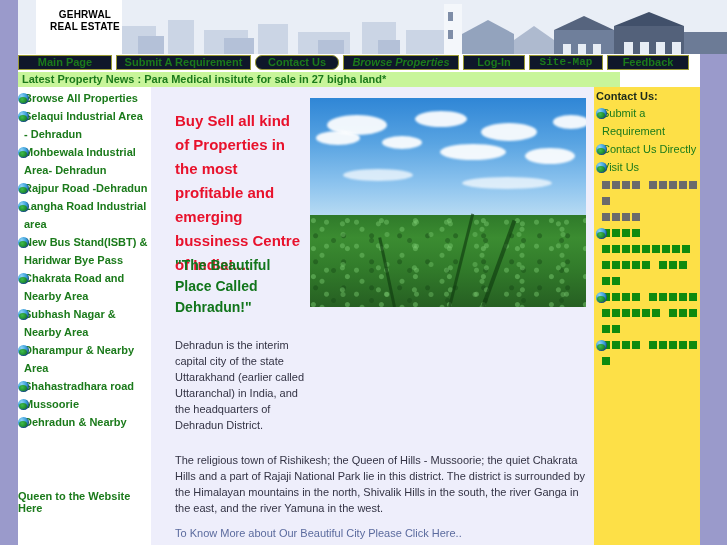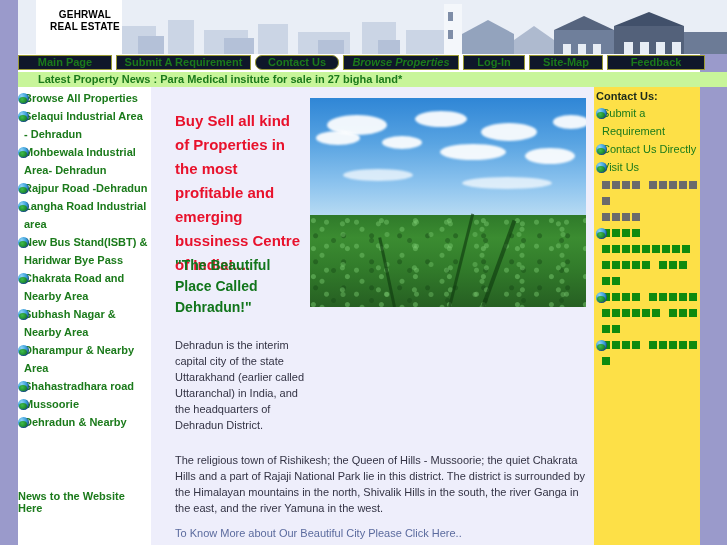--- a/index.html
+++ b/index.html
@@ -82,34 +82,34 @@
     text-align: center;
     padding: 0 7px;
     white-space: nowrap;
     cursor: pointer;
   }
   .nav-btn.w1 { width: 94px; }
   .nav-btn.w2 { width: 135px; }
   .nav-btn.w3 { width: 84px; border-radius: 7px; }
   .nav-btn.w4 { width: 116px; font-style: italic; }
   .nav-btn.w5 { width: 62px; }
-  .nav-btn.w6 { width: 74px; }
-  .nav-btn.w7 { width: 98px; }
+  .nav-btn.w6 { width: 74px; font-family: Liberation Mono, monospace; }
+  .nav-btn.w7 { width: 82px; }
 
   
   #news {
     position: absolute;
     left: 18px; top: 72px;
-    width: 709px; height: 15px;
+    width: 602px; height: 15px;
     background: #c8f59a;
     color: #1b7a1b;
     font-size: 11px;
     font-weight: bold;
     line-height: 15px;
-    padding-left: 20px;
+    padding-left: 4px;
     white-space: nowrap;
     overflow: hidden;
   }
 
   
   #body-area {
     position: absolute;
     left: 18px; top: 87px;
     width: 682px; height: 458px;
     background: #ffffff;
@@ -381,21 +381,21 @@
           <a class="sb-link"><span class="globe"></span><span>Rajpur Road -Dehradun</span></a>
           <a class="sb-link"><span class="globe"></span><span>Langha Road Industrial area</span></a>
           <a class="sb-link"><span class="globe"></span><span>New Bus Stand(ISBT) &amp; Haridwar Bye Pass</span></a>
           <a class="sb-link"><span class="globe"></span><span>Chakrata Road and Nearby Area</span></a>
           <a class="sb-link"><span class="globe"></span><span>Subhash Nagar &amp; Nearby Area</span></a>
           <a class="sb-link"><span class="globe"></span><span>Dharampur &amp; Nearby Area</span></a>
           <a class="sb-link"><span class="globe"></span><span>Shahastradhara road</span></a>
           <a class="sb-link"><span class="globe"></span><span>Mussoorie</span></a>
           <a class="sb-link"><span class="globe"></span><span>Dehradun &amp; Nearby</span></a>
         </div>
-      <a id="login-link">News to the Website Here</a>
+      <a id="login-link">Queen to the Website Here</a>
     </div>
 
     <div id="mid-col">
 
       <div id="hero-img">
         <div class="photo-sky"></div>
         <div class="cloud" style="left:6%;top:8%;width:60px;height:20px;"></div>
         <div class="cloud" style="left:2%;top:16%;width:44px;height:14px;"></div>
         <div class="cloud" style="left:26%;top:18%;width:40px;height:13px;"></div>
         <div class="cloud" style="left:38%;top:6%;width:52px;height:16px;"></div>

